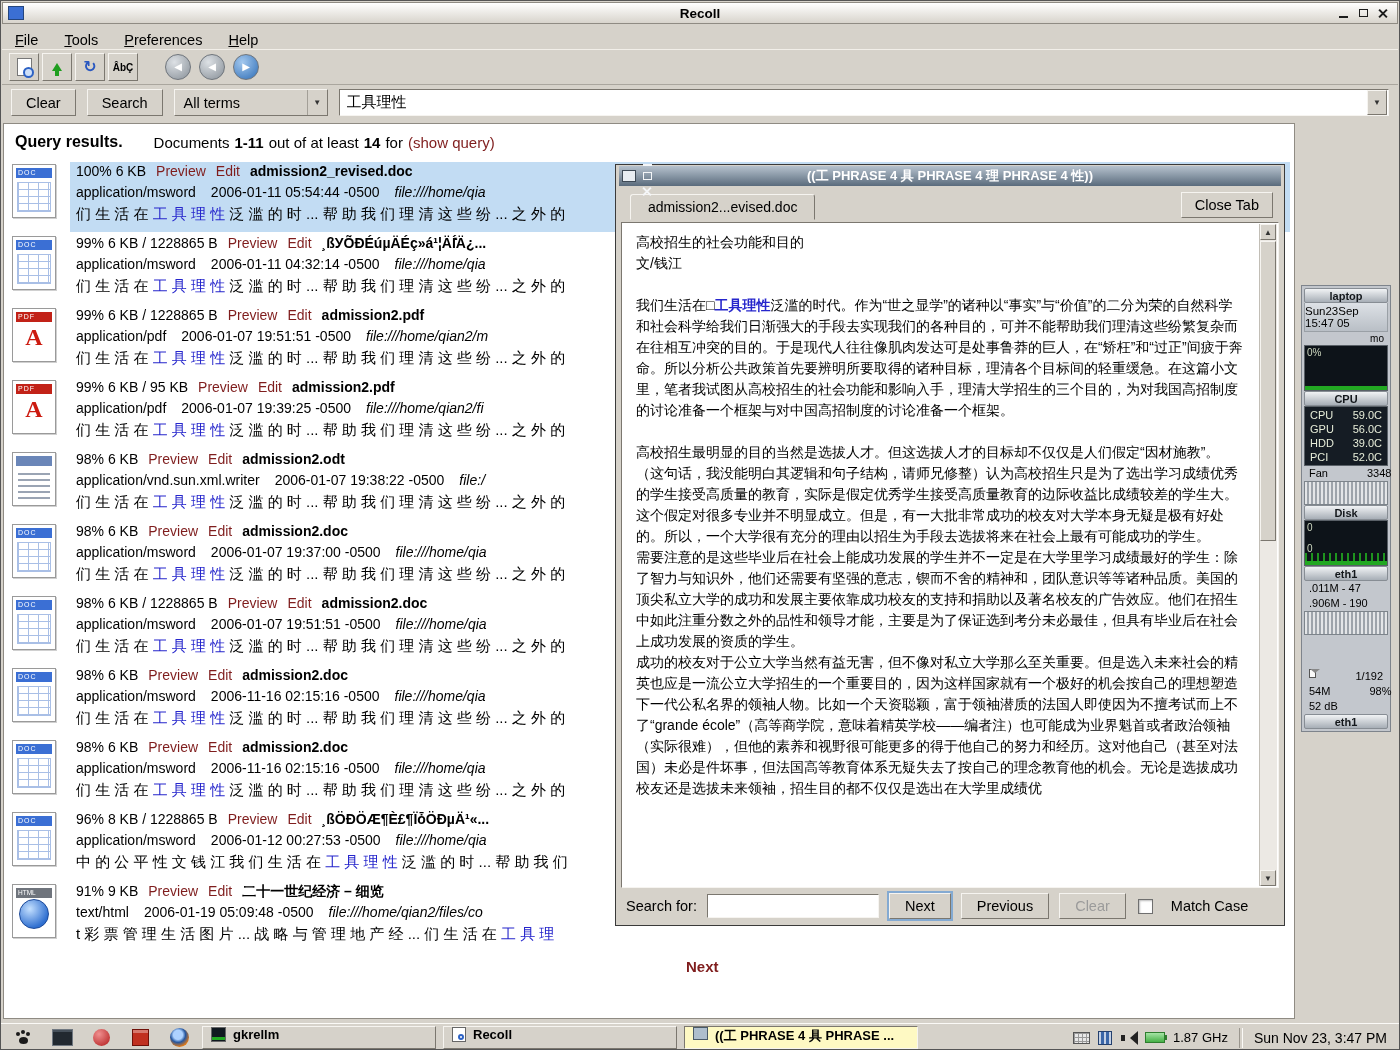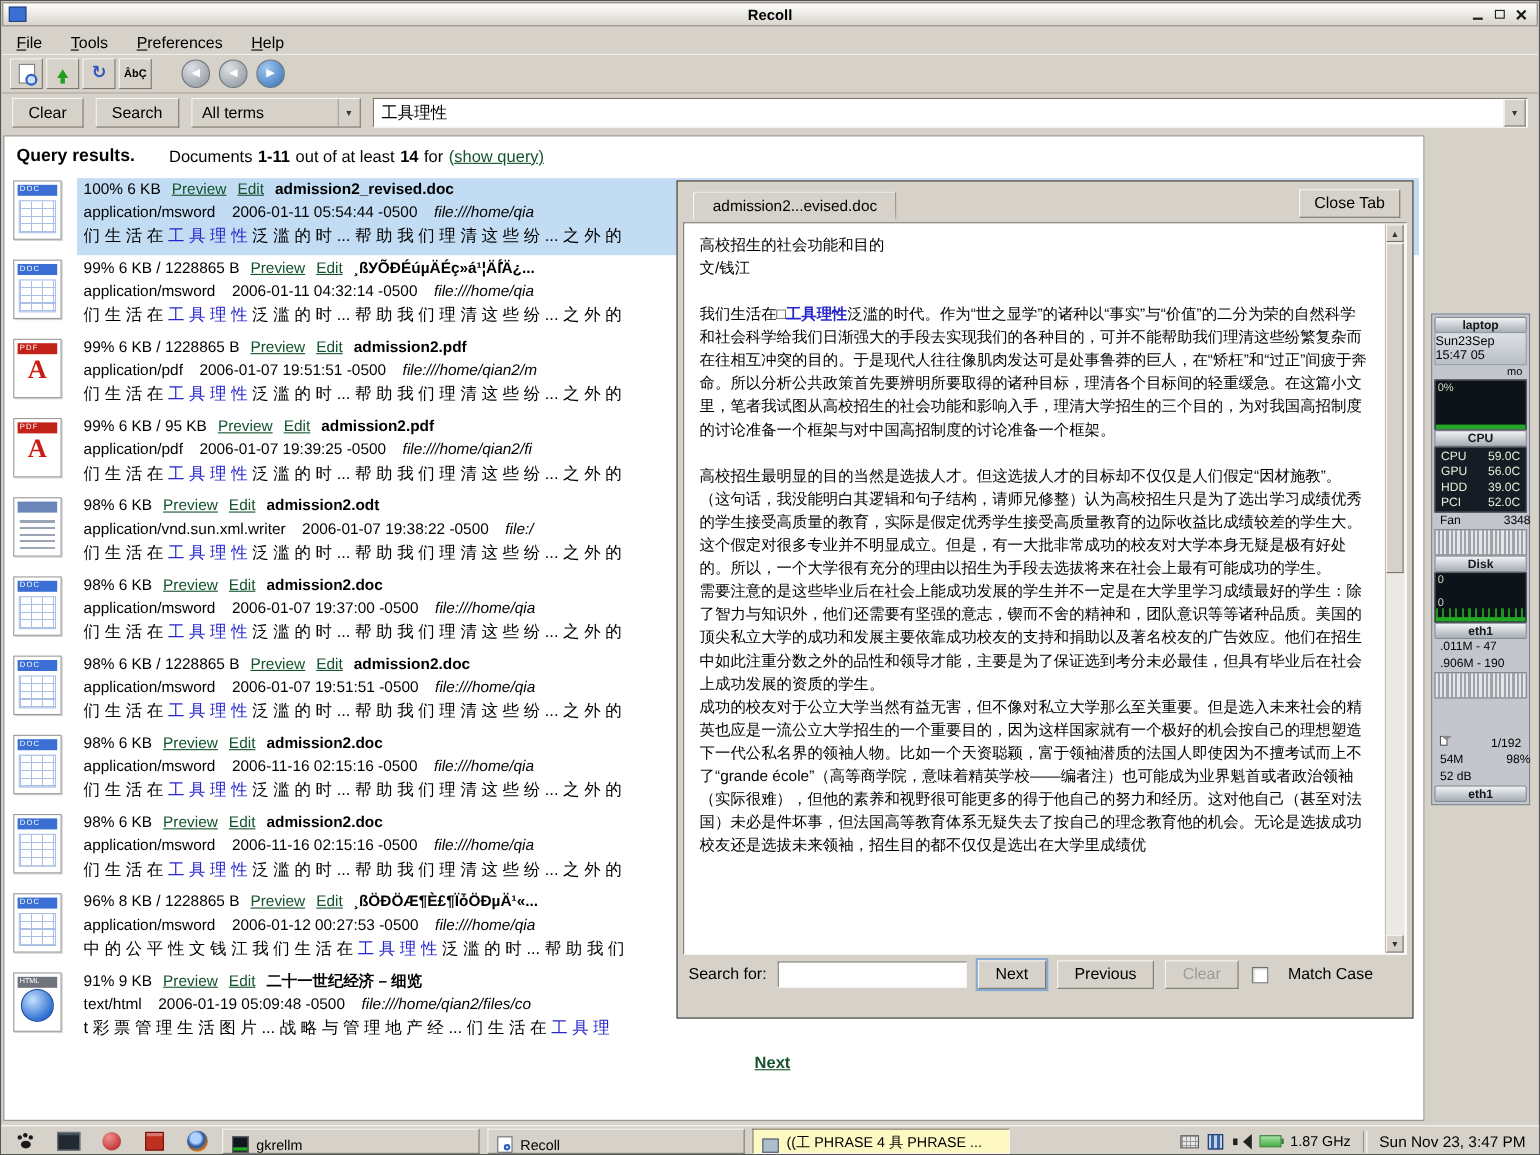--- a/index.html
+++ b/index.html
@@ -52,21 +52,21 @@
   .query-wrap{flex:1;height:27px;border:1px solid;border-color:#7b776f #f6f4f0 #f6f4f0 #7b776f;background:#fff;display:flex;align-items:center;box-sizing:border-box;}
   .query-wrap input{flex:1;border:0;outline:0;font-size:15px;padding:0 7px;font-family:inherit;background:transparent;color:#000;}
   .query-arrow{width:18px;height:23px;margin-right:1px;background:#d6d2ca;border:1px solid;border-color:#f6f4f0 #7b776f #7b776f #f6f4f0;
     display:flex;align-items:center;justify-content:center;font-size:8px;color:#333;}
 
   
   #results-pane{position:absolute;left:2px;top:122px;width:1292px;height:896px;background:#fff;border:1px solid #8f8b83;overflow:hidden;box-sizing:border-box;}
   .rheader{height:36px;display:flex;align-items:center;gap:5px;padding:0 11px;font-size:15px;}
   .rheader .qr{font-weight:bold;font-size:16px;margin-right:26px;}
   .bold{font-weight:bold;}
-  a.link{color:#14532d;text-decoration:underline;cursor:pointer;}
+  a.link{color:#7f1d1d;cursor:pointer;}
   .result-row{display:flex;height:72px;padding:2px 4px 0 8px;box-sizing:border-box;}
   .ricon-cell{width:58px;padding-top:2px;}
   .rbody{flex:1;padding:1px 6px;min-width:0;}
   .sel .rbody{background:#c2dcf3;}
   .rline1{font-size:14px;height:21px;display:flex;align-items:baseline;gap:10px;white-space:nowrap;}
   .rname{font-weight:bold;}
   .rline2{font-size:14px;height:21px;display:flex;gap:15px;white-space:nowrap;}
   .rurl{font-style:italic;}
   .rline3{font-size:15px;height:22px;white-space:nowrap;overflow:hidden;}
   .hl{color:#2626cc;}
@@ -143,21 +143,21 @@
     display:flex;align-items:center;padding:0 6px;box-sizing:border-box;gap:7px;}
   .launch{width:32px;height:24px;display:flex;align-items:center;justify-content:center;}
   .icon-paw{position:relative;width:20px;height:20px;}
   .icon-paw::before{content:"";position:absolute;left:6px;top:9px;width:9px;height:7px;background:#1a1a1a;border-radius:50%;}
   .icon-paw::after{content:"";position:absolute;left:3px;top:4px;width:4px;height:4px;background:#1a1a1a;border-radius:50%;box-shadow:5px -2px 0 #1a1a1a,10px 0 0 #1a1a1a;}
   .icon-term{width:19px;height:15px;background:#222930;border:1px solid #6f7780;box-shadow:inset 0 2px 0 #46505a;}
   .icon-red1{width:17px;height:17px;border-radius:50%;background:radial-gradient(circle at 35% 30%,#f09090,#b01818);}
   .icon-red2{width:15px;height:15px;background:#c03020;border:1px solid #701008;box-shadow:inset 0 3px 0 rgba(255,255,255,.35);}
   .icon-ff{width:19px;height:19px;border-radius:50%;background:radial-gradient(circle at 42% 36%,#aed2ff 0 28%,#2456a0 46%,#e87a10 74%,#b85200);}
   .task{width:234px;height:23px;background:#d6d2ca;border:1px solid;border-color:#f6f4f0 #7b776f #7b776f #f6f4f0;
-    display:flex;align-items:flex-end;gap:7px;padding:0 8px;font-size:13px;box-sizing:border-box;}
+    display:flex;align-items:flex-start;gap:7px;padding:0 8px;font-size:13px;box-sizing:border-box;font-weight:bold;}
   .task.active{border-color:#7b776f #f6f4f0 #f6f4f0 #7b776f;background:#fef9c3;}
   .tlabel{white-space:nowrap;overflow:hidden;text-overflow:ellipsis;}
   .ti-gk{width:13px;height:13px;background:#10181f;border:1px solid #666;position:relative;flex:none;}
   .ti-gk::after{content:"";position:absolute;left:0;right:0;bottom:1px;height:3px;background:#22a822;}
   .ti-recoll{width:12px;height:13px;background:#fff;border:1px solid #666;position:relative;flex:none;}
   .ti-recoll::after{content:"";position:absolute;right:1px;bottom:1px;width:6px;height:6px;border:2px solid #2d62c4;border-radius:50%;box-sizing:border-box;}
   .ti-pw{width:13px;height:11px;background:#aebecd;border:1px solid #4a5a68;flex:none;}
   .tb-spacer{flex:1;}
   .tray{display:flex;align-items:center;gap:8px;height:24px;}
   .tray-kbd{width:17px;height:12px;background:#e8e8e8;border:1px solid #555;box-sizing:border-box;
@@ -469,20 +469,35 @@
           <span class="rurl">file:///home/qian2/files/co</span>
         </div>
         <div class="rline3"><span>t 彩 票 管 理 生 活 图 片 ... 战 略 与 管 理 地 产 经 ... 们 生 活 在 </span><span class="hl">工 具 理</span><span></span></div>
       </div>
     </div>
 
     <div class="next-pg"><a class="link">Next</a></div>
   </div>
 
   <div id="preview-window">
+    <div class="pw-titlebar">
+      <span class="pw-appicon"></span>
+      <span class="pw-title">((工 PHRASE 4 具 PHRASE 4 理 PHRASE 4 性))</span>
+      <span class="pw-btns lt">
+        <span class="wbtn">
+            <i class="sh-min"></i>
+          </span>
+        <span class="wbtn">
+            <i class="sh-max"></i>
+          </span>
+        <span class="wbtn">
+            <i class="sh-close"></i>
+          </span>
+      </span>
+    </div>
     <div class="pw-tabbar">
       <span class="pw-tab">admission2...evised.doc</span>
       <span class="pw-closetab">Close Tab</span>
     </div>
     <div class="pw-content">
       <div class="pw-text">
         <p class="pw-p">高校招生的社会功能和目的</p>
         <p class="pw-p">文/钱江</p>
         <p class="pw-p mt"><span>我们生活在□</span><span class="pw-hl">工具理性</span><span>泛滥的时代。作为“世之显学”的诸种以“事实”与“价值”的二分为荣的自然科学和社会科学给我们日渐强大的手段去实现我们的各种目的，可并不能帮助我们理清这些纷繁复杂而在往相互冲突的目的。于是现代人往往像肌肉发达可是处事鲁莽的巨人，在“矫枉”和“过正”间疲于奔命。所以分析公共政策首先要辨明所要取得的诸种目标，理清各个目标间的轻重缓急。在这篇小文里，笔者我试图从高校招生的社会功能和影响入手，理清大学招生的三个目的，为对我国高招制度的讨论准备一个框架与对中国高招制度的讨论准备一个框架。</span></p>
         <p class="pw-p mt">高校招生最明显的目的当然是选拔人才。但这选拔人才的目标却不仅仅是人们假定“因材施教”。（这句话，我没能明白其逻辑和句子结构，请师兄修整）认为高校招生只是为了选出学习成绩优秀的学生接受高质量的教育，实际是假定优秀学生接受高质量教育的边际收益比成绩较差的学生大。这个假定对很多专业并不明显成立。但是，有一大批非常成功的校友对大学本身无疑是极有好处的。所以，一个大学很有充分的理由以招生为手段去选拔将来在社会上最有可能成功的学生。</p>

